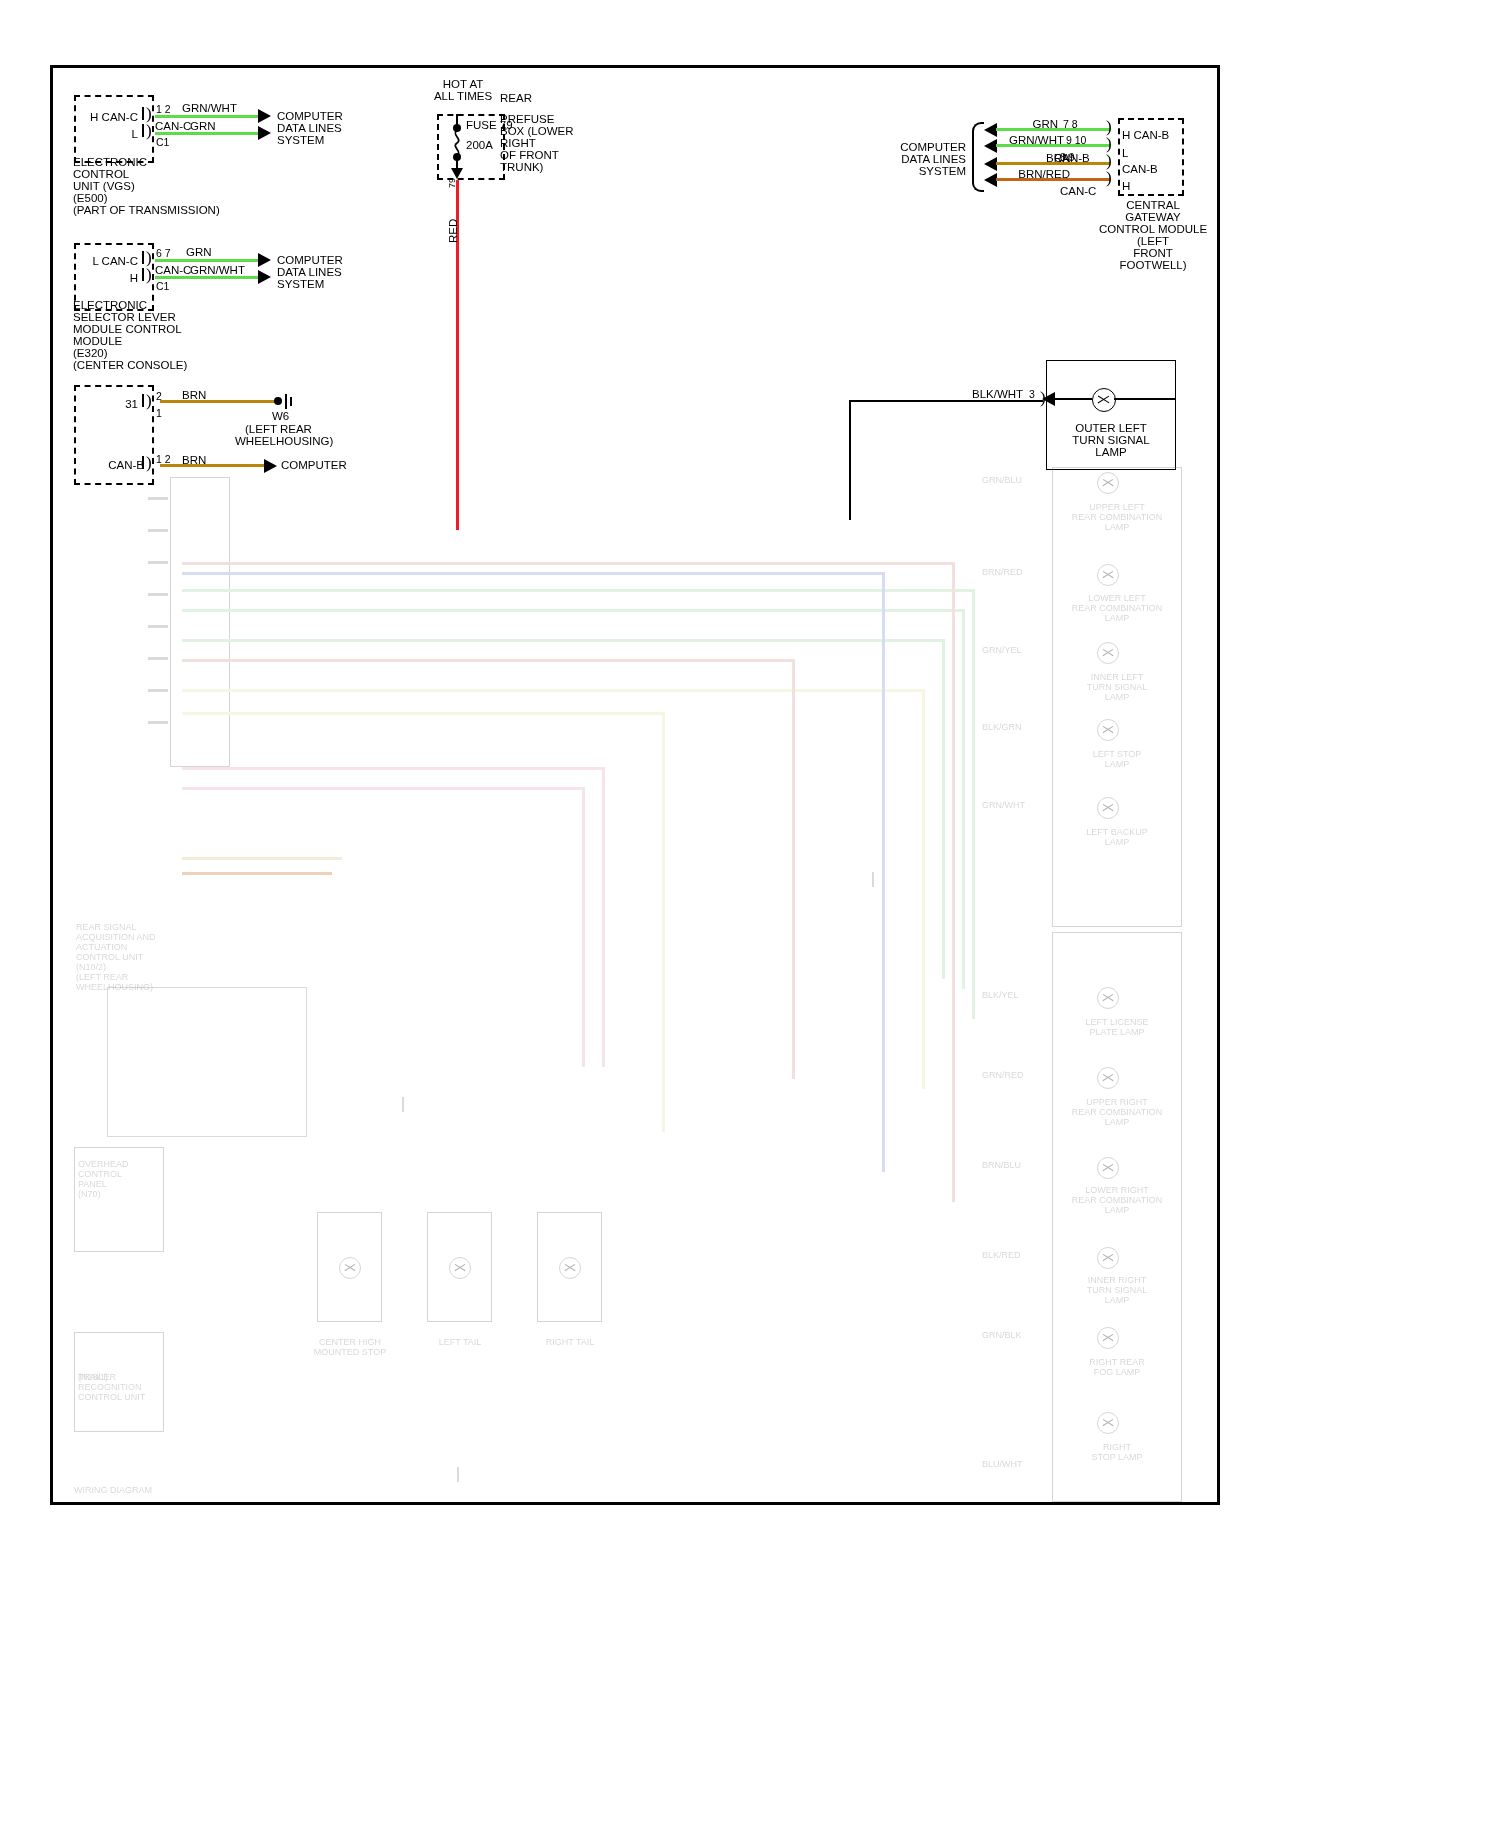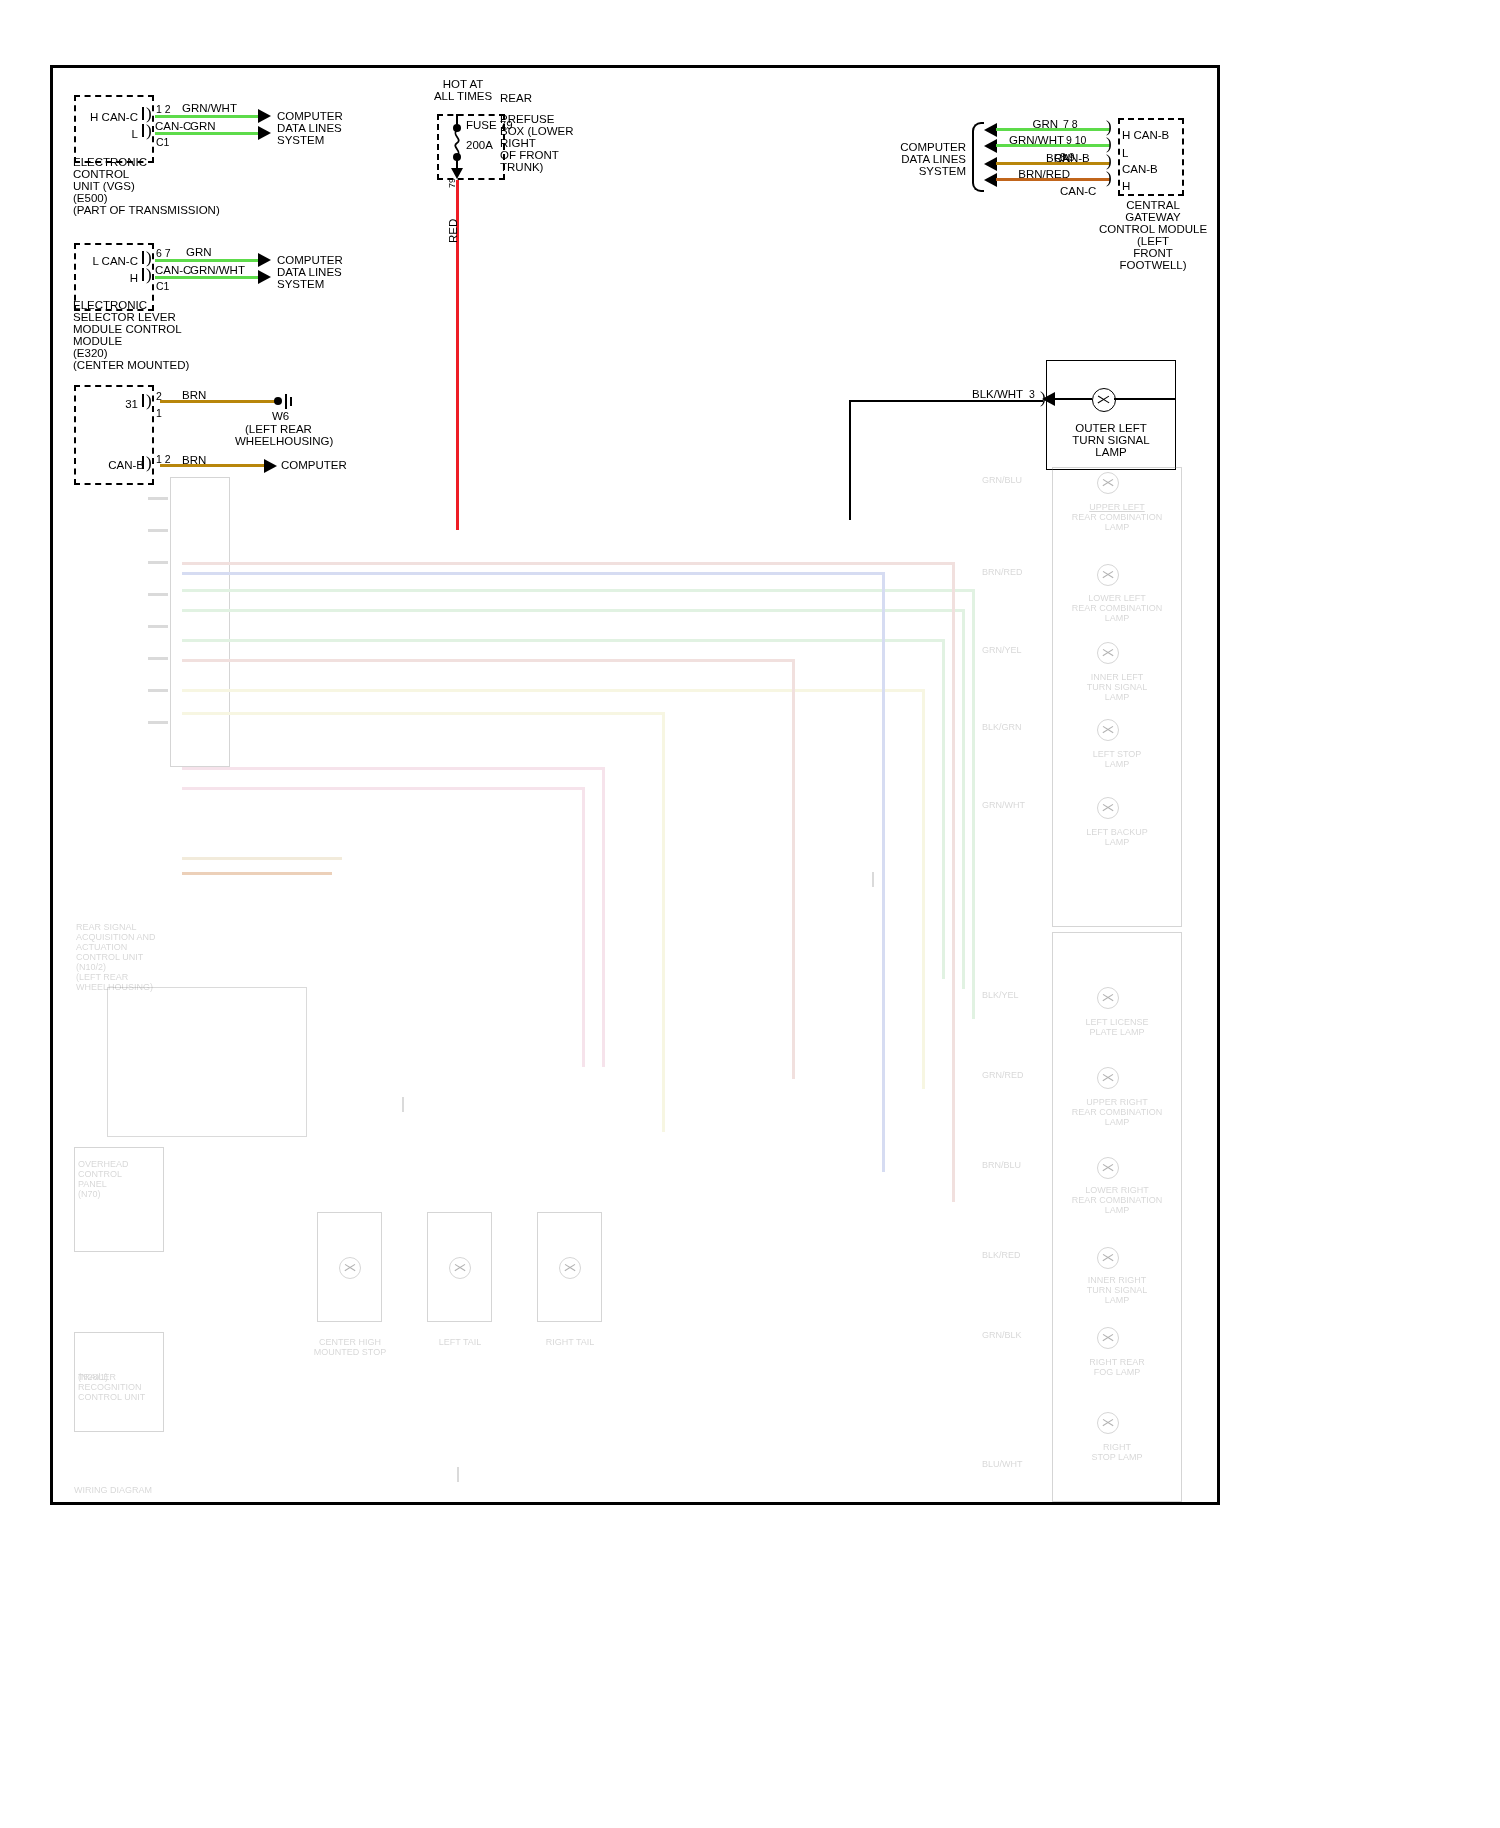--- a/index.html
+++ b/index.html
@@ -136,21 +136,21 @@
 
   <div class="lbl" style="left:277px;top:254px;">COMPUTER</div>
   <div class="lbl" style="left:277px;top:266px;">DATA LINES</div>
   <div class="lbl" style="left:277px;top:278px;">SYSTEM</div>
 
   <div class="lbl" style="left:73px;top:299px;">ELECTRONIC</div>
   <div class="lbl" style="left:73px;top:311px;">SELECTOR LEVER</div>
   <div class="lbl" style="left:73px;top:323px;">MODULE CONTROL</div>
   <div class="lbl" style="left:73px;top:335px;">MODULE</div>
   <div class="lbl" style="left:73px;top:347px;">(E320)</div>
-  <div class="lbl" style="left:73px;top:359px;">(CENTER MOUNTED)</div>
+  <div class="lbl" style="left:73px;top:359px;">(CENTER CONSOLE)</div>
 
   <div class="dashbox" style="left:74px;top:385px;width:80px;height:100px;"></div>
 
   <div class="lbl r" style="left:100px;top:398px;width:38px;">31</div>
 
   <div class="pinbar" style="left:142px;top:394px;height:13px;"></div>
   <div class="pin" style="left:146px;top:394px;">)</div>
 
   <div class="lbl sm" style="left:156px;top:391px;">2</div>
   <div class="lbl sm" style="left:156px;top:408px;">1</div>
@@ -353,21 +353,21 @@
     <div class="lbl xs" style="left:26px;top:692px;">OVERHEAD</div>
     <div class="lbl xs" style="left:26px;top:702px;">CONTROL</div>
     <div class="lbl xs" style="left:26px;top:712px;">PANEL</div>
     <div class="lbl xs" style="left:26px;top:722px;">(N70)</div>
 
     <div class="lbl xs" style="left:26px;top:905px;">TRAILER</div>
     <div class="lbl xs" style="left:26px;top:915px;">RECOGNITION</div>
     <div class="lbl xs" style="left:26px;top:925px;">CONTROL UNIT</div>
     <div class="lbl xs" style="left:26px;top:905px;">(N28/1)</div>
 
-    <div class="lbl xs c" style="left:1005px;top:35px;width:120px;text-decoration:underline;">UPPER LEFT</div>
+    <div class="lbl xs c" style="left:1005px;top:35px;width:120px;">UPPER LEFT</div>
     <div class="lbl xs c" style="left:1005px;top:45px;width:120px;">REAR COMBINATION</div>
     <div class="lbl xs c" style="left:1005px;top:55px;width:120px;">LAMP</div>
 
     <div class="lbl xs c" style="left:1005px;top:126px;width:120px;">LOWER LEFT</div>
     <div class="lbl xs c" style="left:1005px;top:136px;width:120px;">REAR COMBINATION</div>
     <div class="lbl xs c" style="left:1005px;top:146px;width:120px;">LAMP</div>
 
     <div class="lbl xs c" style="left:1005px;top:205px;width:120px;">INNER LEFT</div>
     <div class="lbl xs c" style="left:1005px;top:215px;width:120px;">TURN SIGNAL</div>
     <div class="lbl xs c" style="left:1005px;top:225px;width:120px;">LAMP</div>

